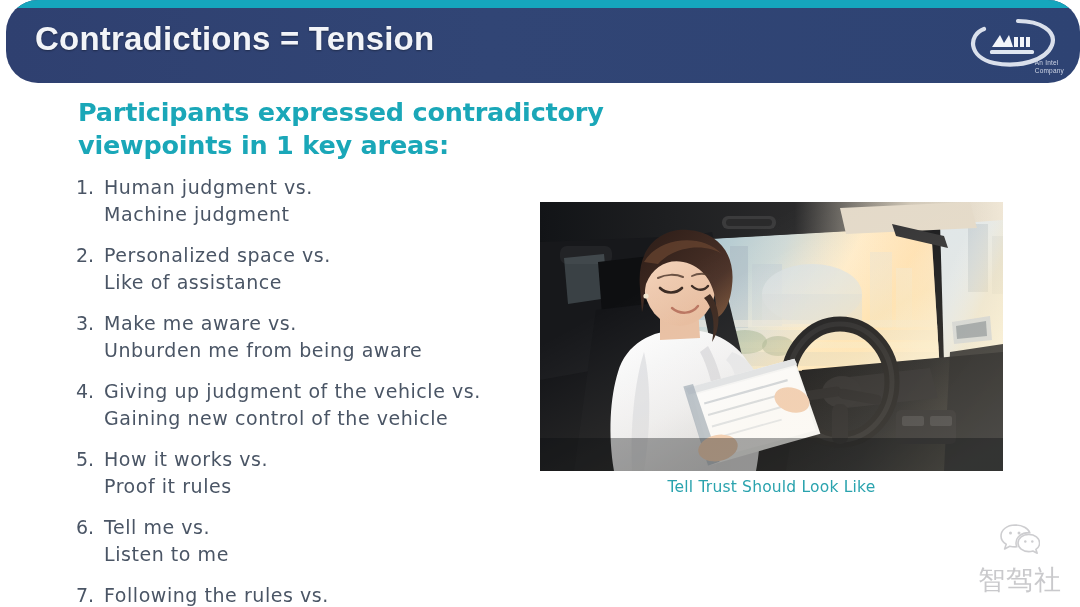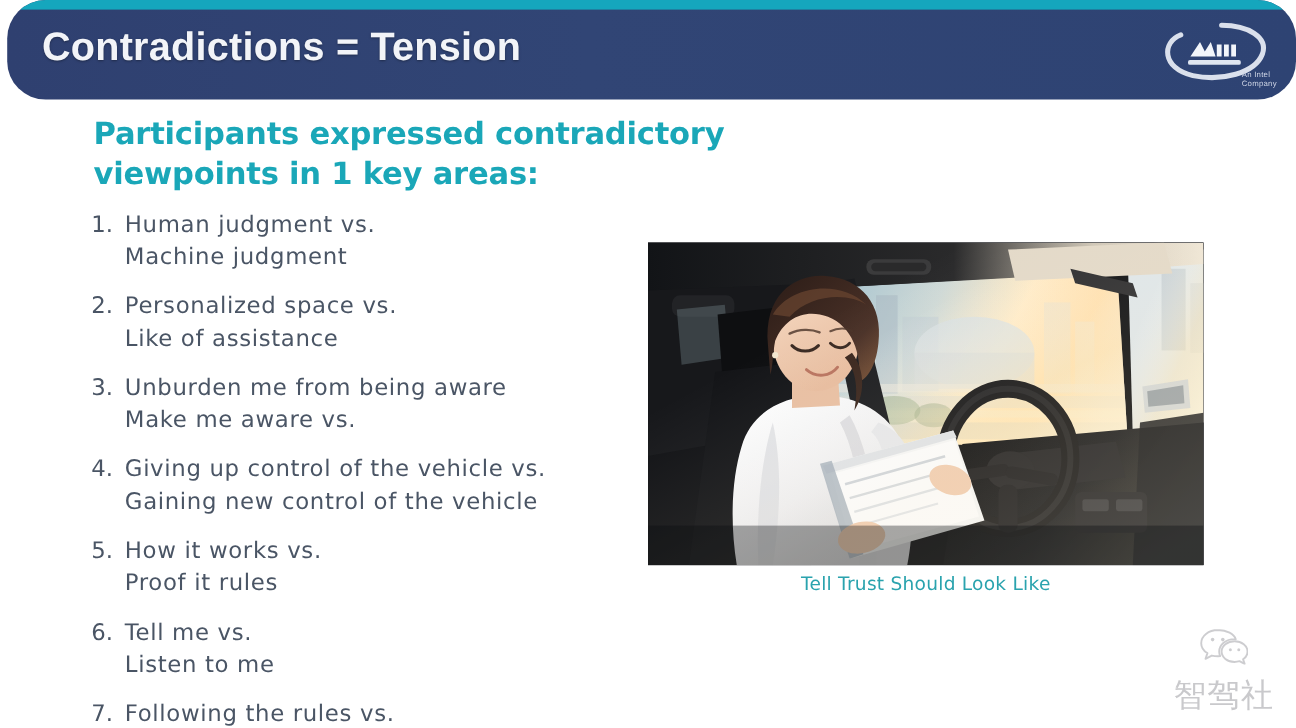--- a/index.html
+++ b/index.html
@@ -209,29 +209,29 @@
       <div class="list-num">2.</div>
       <div class="list-body">
         <div class="list-line">Personalized space vs.</div>
         <div class="list-line">Like of assistance</div>
       </div>
     </div>
 
     <div class="list-item">
       <div class="list-num">3.</div>
       <div class="list-body">
+        <div class="list-line">Make me aware vs.</div>
         <div class="list-line">Unburden me from being aware</div>
-        <div class="list-line">Make me aware vs.</div>
       </div>
     </div>
 
     <div class="list-item">
       <div class="list-num">4.</div>
       <div class="list-body">
-        <div class="list-line">Giving up control of the vehicle vs.</div>
+        <div class="list-line">Giving up judgment of the vehicle vs.</div>
         <div class="list-line">Gaining new control of the vehicle</div>
       </div>
     </div>
 
     <div class="list-item">
       <div class="list-num">5.</div>
       <div class="list-body">
         <div class="list-line">How it works vs.</div>
         <div class="list-line">Proof it rules</div>
       </div>

